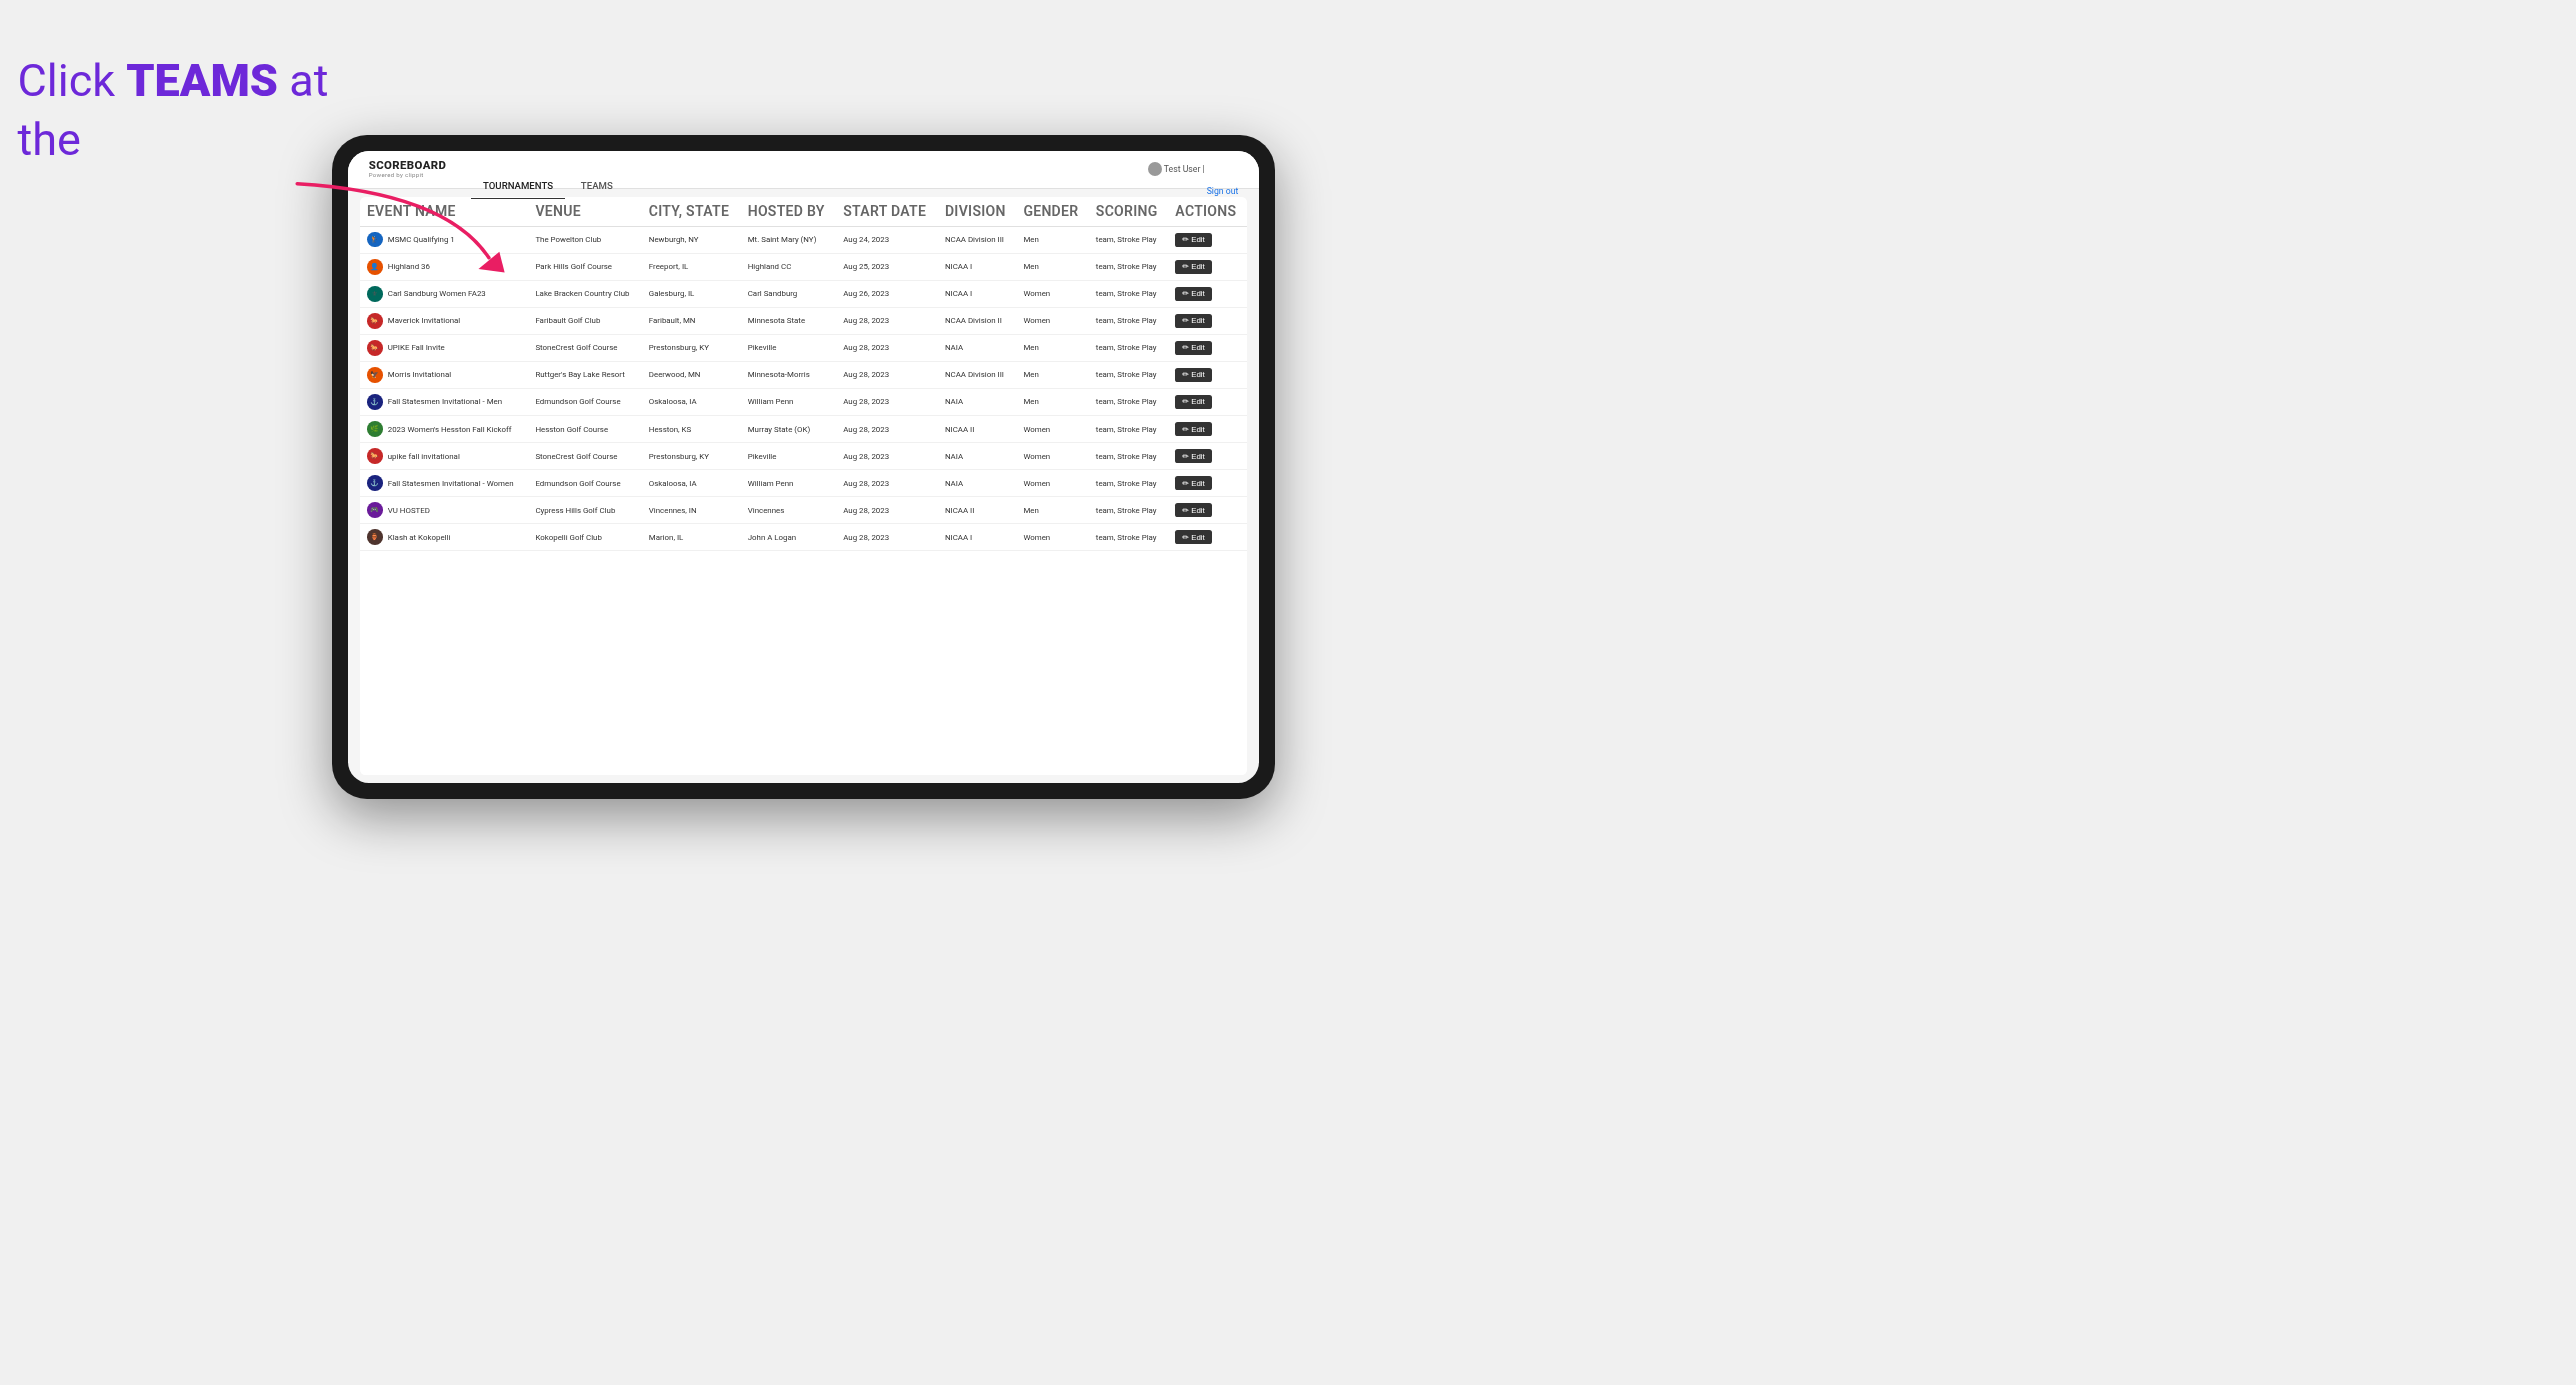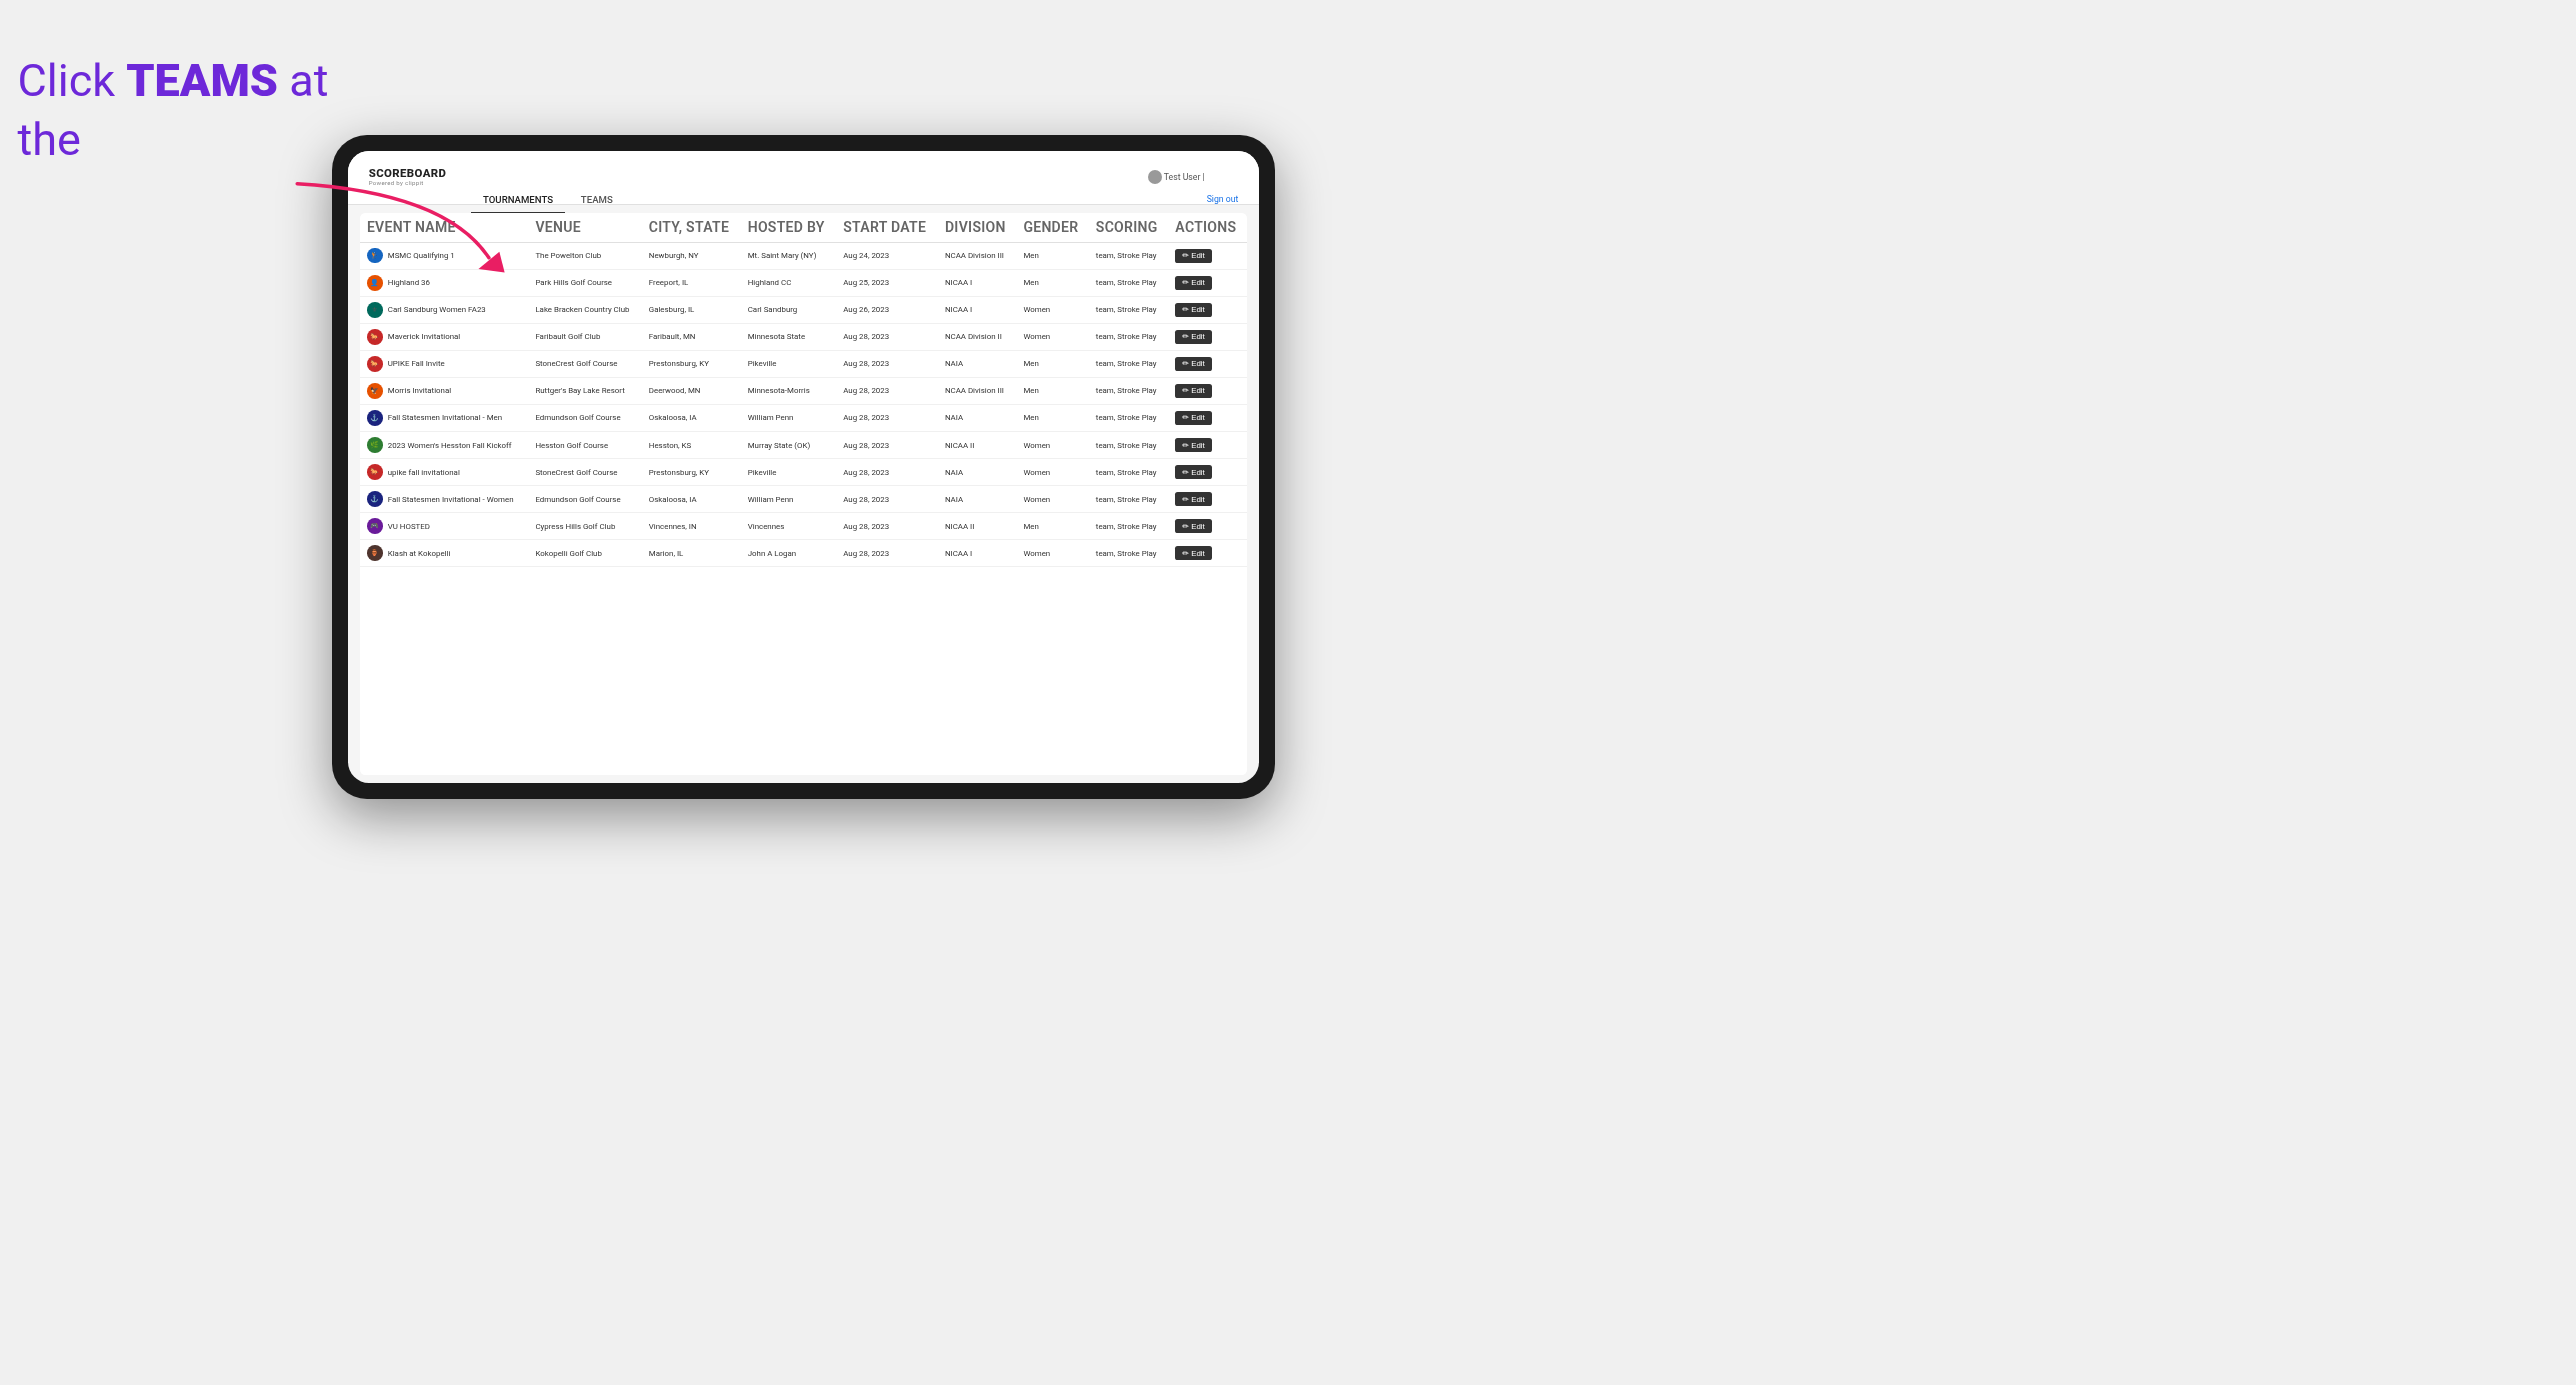--- a/index.html
+++ b/index.html
@@ -61,21 +61,21 @@
       overflow: hidden;
       display: flex;
       flex-direction: column;
     }
 
     
     .nav-bar {
       background: #ffffff;
       border-bottom: 0.9px solid #e0e0e0;
       padding: 0 21px;
-      height: 54px;
+      height: 38px;
       display: flex;
       align-items: center;
       justify-content: space-between;
       flex-shrink: 0;
     }
     .nav-left {
       display: flex;
       align-items: center;
       gap: 24.5px;
     }
@@ -102,21 +102,21 @@
       align-items: flex-end;
     }
     .nav-tab {
       padding: 5.2px 12.2px 7px;
       font-size: 9.6px;
       font-weight: 500;
       color: #555;
       cursor: pointer;
       border-bottom: 1.7px solid transparent;
       position: relative;
-      top: 17px;
+      top: 11px;
     }
     .nav-tab.active {
       color: #222;
       border-bottom: 1.7px solid #333;
     }
     .nav-right {
       display: flex;
       align-items: center;
       gap: 2px;
       font-size: 8.7px;

